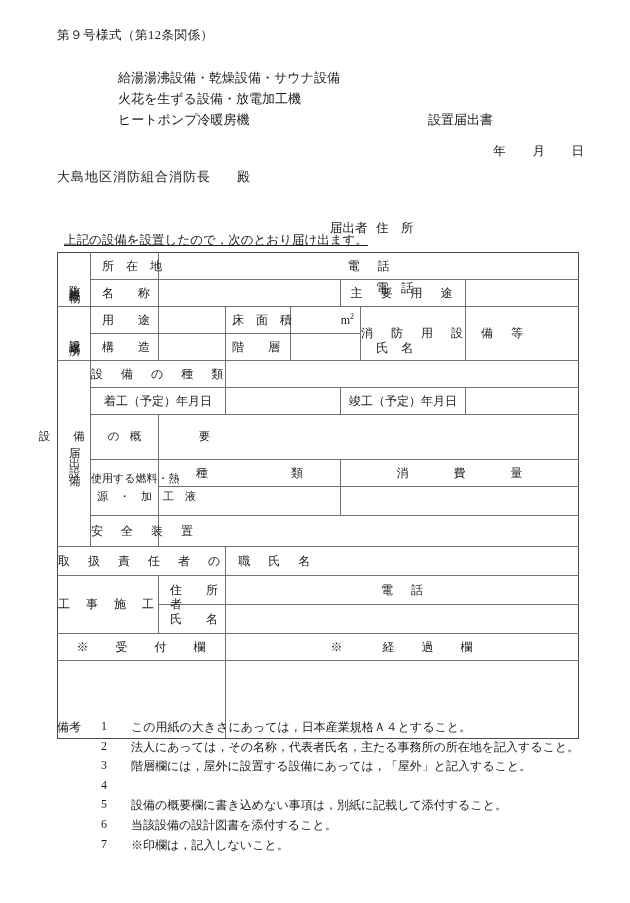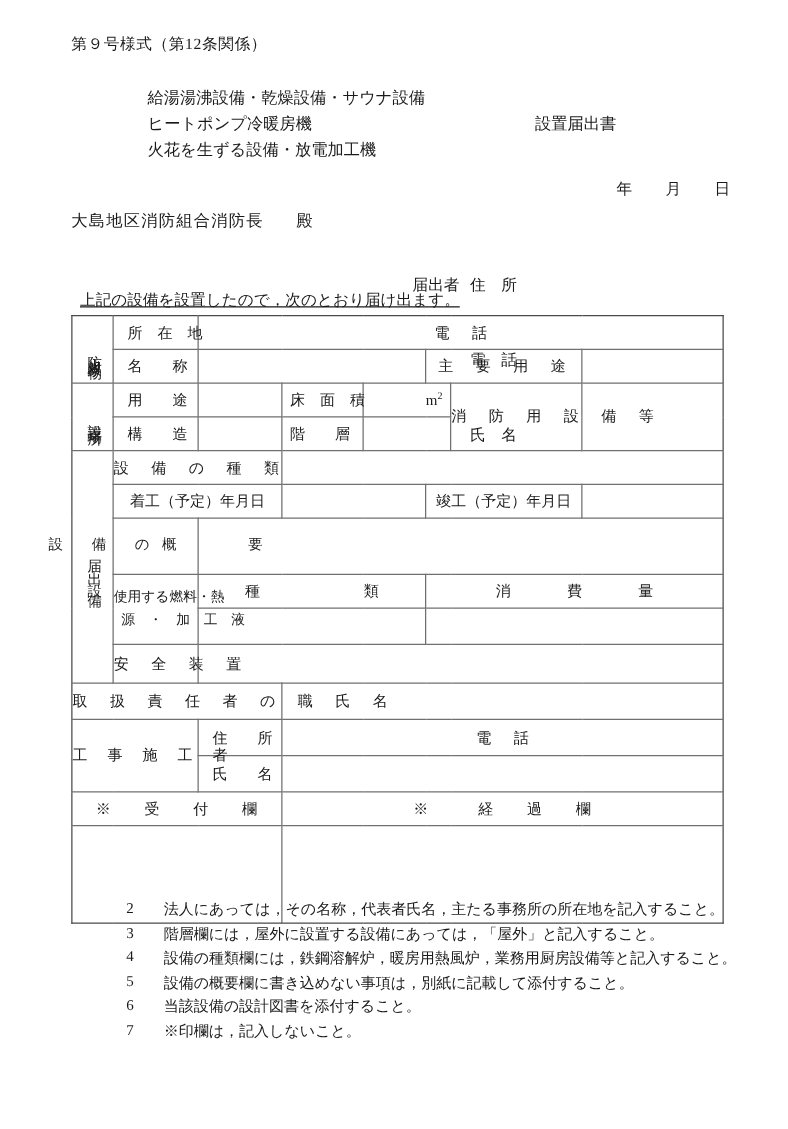--- a/index.html
+++ b/index.html
@@ -255,25 +255,25 @@
 
 <div class="page">
 
   <div class="form-no">第９号様式（第12条関係）</div>
 
   <div class="title-block">
     <div class="title-row">
       <div class="title-line">給湯湯沸設備・乾燥設備・サウナ設備</div>
     </div>
     <div class="title-row">
+      <div class="title-line">火花を生ずる設備・放電加工機</div>
+    </div>
+    <div class="title-row">
       <div class="title-line">ヒートポンプ冷暖房機</div>
       <div class="title-suffix">設置届出書</div>
-    </div>
-    <div class="title-row">
-      <div class="title-line">火花を生ずる設備・放電加工機</div>
     </div>
   </div>
 
   <div class="date-line">
     <span class="d">年</span>
     <span class="d">月</span>
     <span class="d">日</span>
   </div>
 
   <div class="addressee">
@@ -458,33 +458,37 @@
       <tr class="thick-bottom">
         <td class="lcol" colspan="3" style="height:77px"></td>
         <td class="rcol" colspan="5"></td>
       </tr>
 
     </tbody>
   </table>
 
   <div class="notes">
     <div class="note-row">
+      <span class="note-head">備考</span>
+      <span class="note-num">1</span>
+      <span class="note-text">この用紙の大きさにあっては，日本産業規格Ａ４とすること。</span>
+    </div>
+    <div class="note-row">
       <span class="note-head"></span>
       <span class="note-num">2</span>
       <span class="note-text">法人にあっては，その名称，代表者氏名，主たる事務所の所在地を記入すること。</span>
     </div>
     <div class="note-row">
       <span class="note-head"></span>
       <span class="note-num">3</span>
       <span class="note-text">階層欄には，屋外に設置する設備にあっては，「屋外」と記入すること。</span>
     </div>
     <div class="note-row">
       <span class="note-head"></span>
       <span class="note-num">4</span>
-      <span class="note-text">設備の種類欄には，鉄鋼溶解炉，暖房用熱風炉，業務用厨房設備等と記入すること。</span>
     </div>
     <div class="note-row">
       <span class="note-head"></span>
       <span class="note-num">5</span>
       <span class="note-text">設備の概要欄に書き込めない事項は，別紙に記載して添付すること。</span>
     </div>
     <div class="note-row">
       <span class="note-head"></span>
       <span class="note-num">6</span>
       <span class="note-text">当該設備の設計図書を添付すること。</span>

